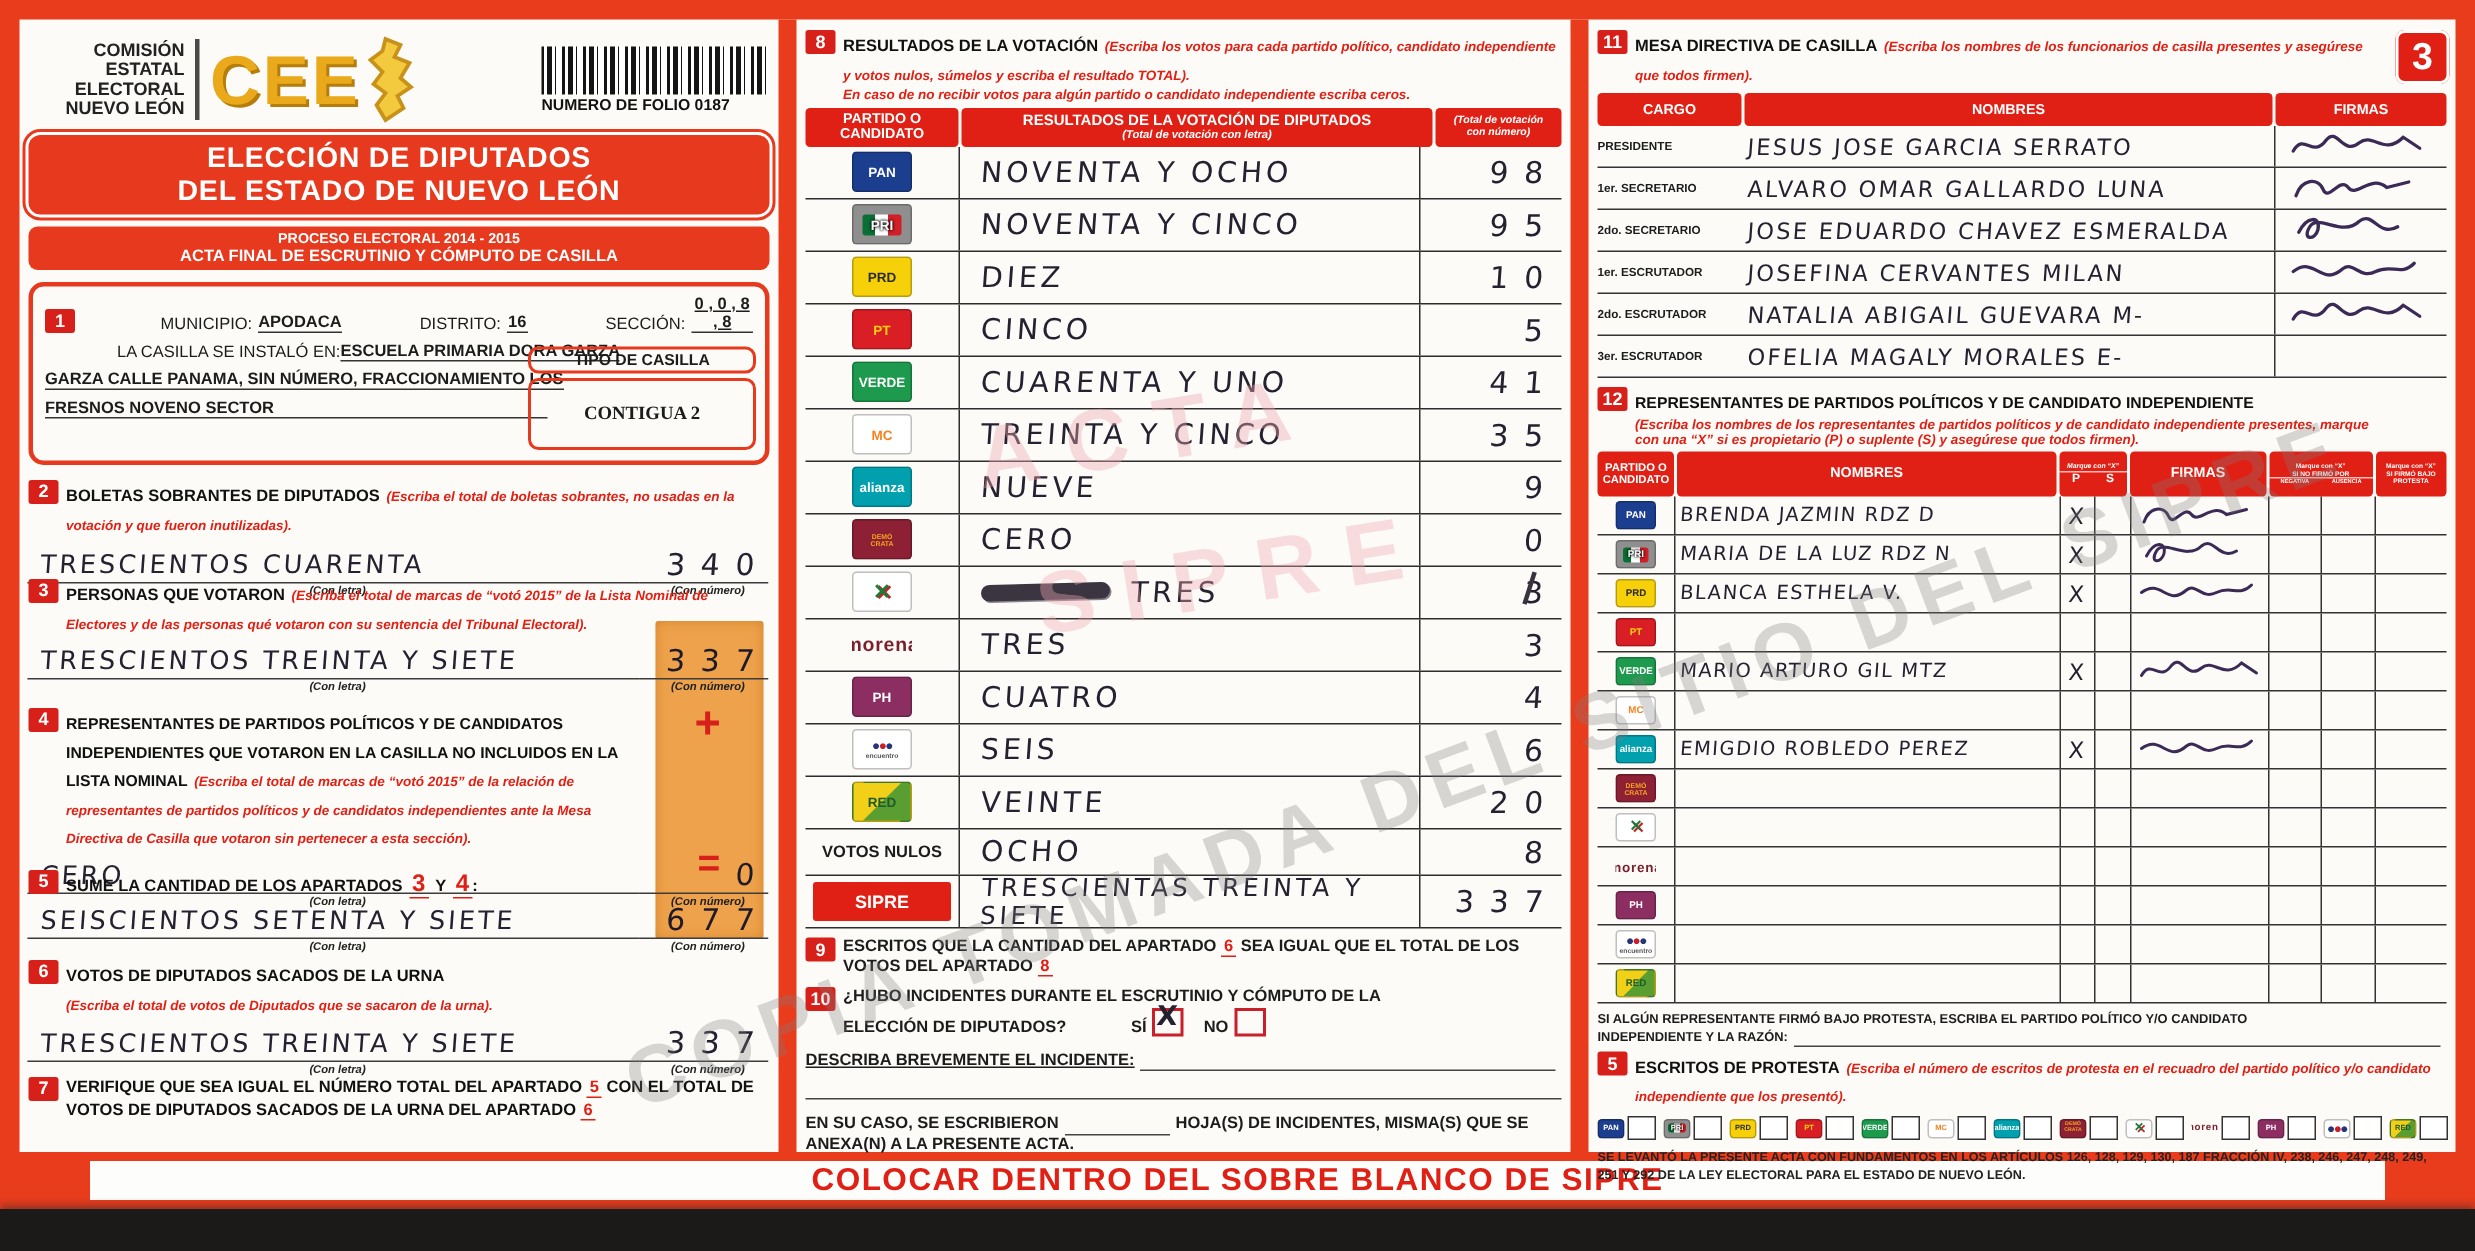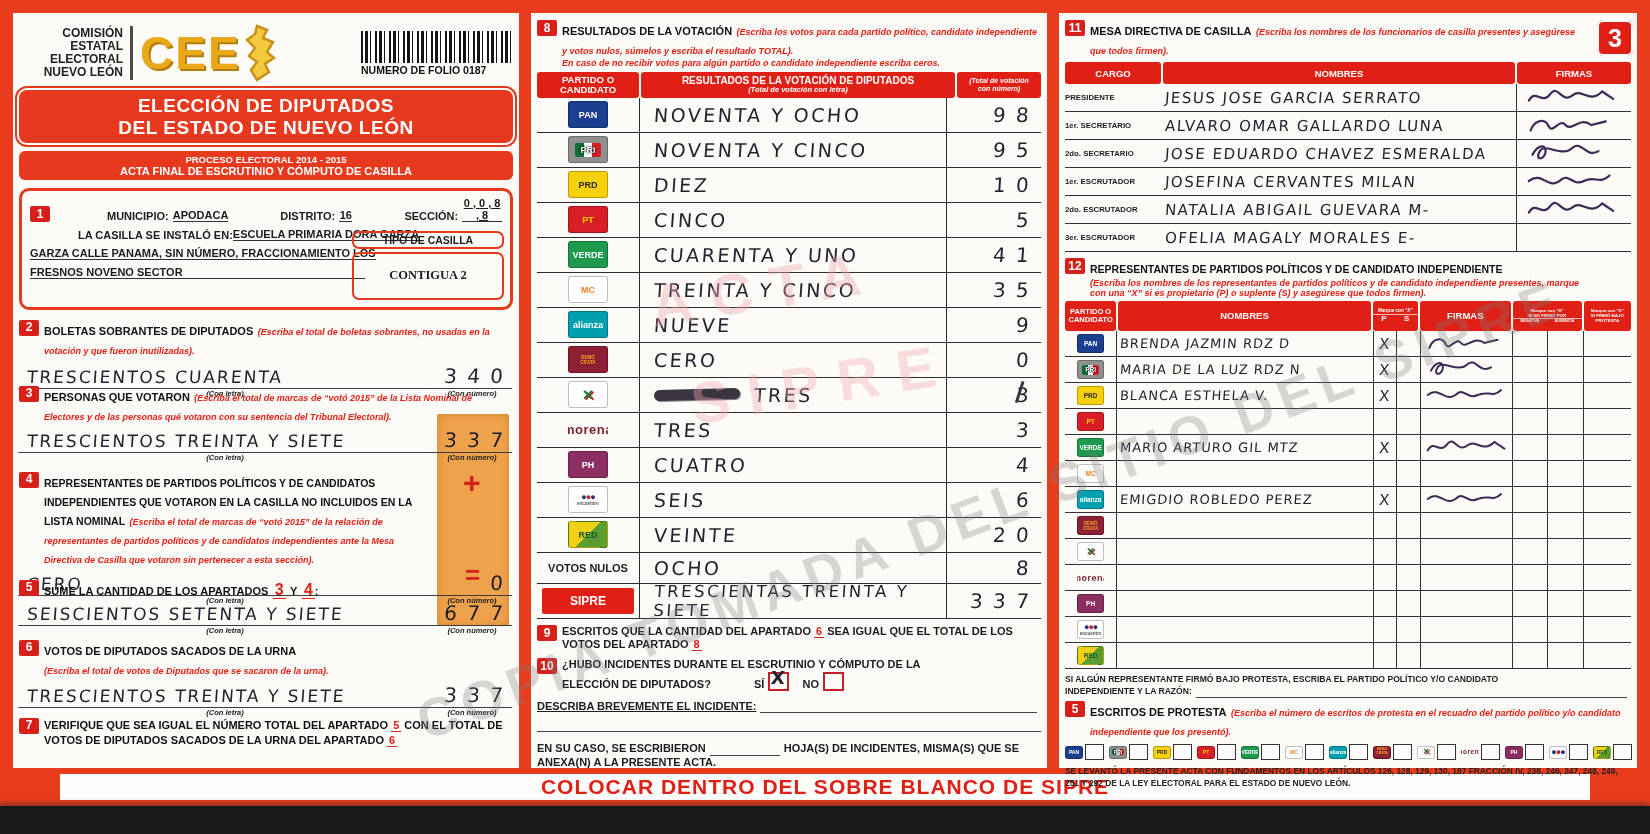--- a/index.html
+++ b/index.html
@@ -54,21 +54,21 @@
   #folio-wrap .ftxt{font-size:10.5px;font-weight:bold;color:#111;margin-top:1px;}
   #title-box{margin-top:4px;background:#e6391e;border-radius:8px;color:#fff;text-align:center;
       padding:5px 0 4px;box-shadow:0 0 0 2px #fff,0 0 0 4px #e6391e;}
   #title-box .t1,#title-box .t2{font-weight:bold;font-size:19px;letter-spacing:.5px;line-height:1.15;}
   #subtitle-bar{margin-top:8px;background:#e6391e;border-radius:6px;color:#fff;text-align:center;padding:3px 0;}
   #subtitle-bar .s1{font-weight:bold;font-size:9.5px;}
   #subtitle-bar .s2{font-weight:bold;font-size:11px;}
   
   #sec1{margin-top:8px;border:3px solid #e6391e;border-radius:10px;height:104px;position:relative;
       padding:6px 8px;box-sizing:content-box;}
-  .f-label{font-weight:bold;font-size:11px;white-space:nowrap;padding-left:48px;}
+  .f-label{font-weight:normal;font-size:11px;white-space:nowrap;padding-left:48px;}
   .f-val{font-weight:bold;font-size:11px;}
   .uline{border-bottom:1.6px solid #333;}
   #s1-row1{display:flex;align-items:flex-end;gap:4px;}
   #s1-muni{flex:1;text-align:center;}
   #tipo-wrap{position:absolute;right:6px;top:40px;width:152px;}
   .tipo-box{border:2.5px solid #e6391e;border-radius:7px;text-align:center;font-weight:bold;}
   #tipo-label{font-size:10.5px;padding:1px 0;}
   #tipo-value{margin-top:3px;height:44px;display:flex;align-items:center;justify-content:center;font-size:12.5px;font-family:Liberation Serif, serif;}
   .s1line{display:flex;align-items:flex-end;margin-top:6px;width:330px;}
   .s1line.full{width:335px;}

